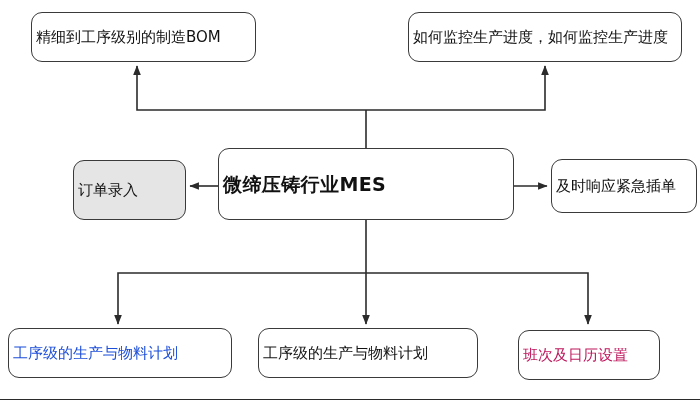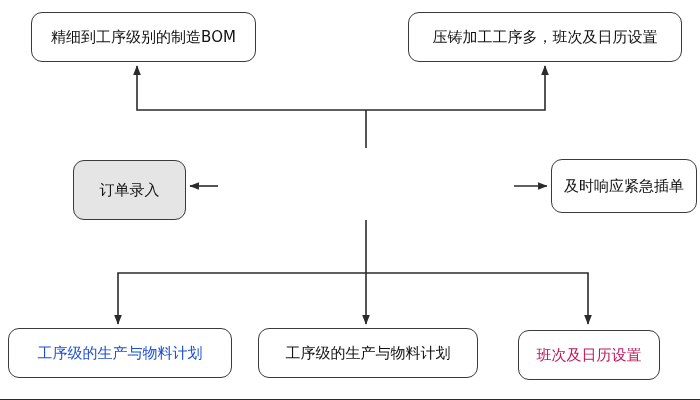--- a/index.html
+++ b/index.html
@@ -21,21 +21,20 @@
     top: 0;
     width: 700px;
     height: 400px;
     pointer-events: none;
   }
   .node {
     position: absolute;
     box-sizing: border-box;
     display: flex;
     align-items: center;
-    justify-content: center;
     background: #ffffff;
     border: 1.6px solid #3a3a3a;
     border-radius: 11px;
     color: #111111;
     text-align: center;
     line-height: 1.1;
     white-space: nowrap;
   }
   .node-label {
     display: block;
@@ -81,27 +80,30 @@
     <path d="M366,273 L118,273 L118,324" fill="none" stroke="#2b2b2b" stroke-width="1.6" marker-end="url(#arrowhead)"></path>
     <path d="M366,273 L366,324" fill="none" stroke="#2b2b2b" stroke-width="1.6" marker-end="url(#arrowhead)"></path>
     <path d="M366,273 L588,273 L588,324" fill="none" stroke="#2b2b2b" stroke-width="1.6" marker-end="url(#arrowhead)"></path>
   </svg>
 
   <div class="node regular" style="left: 31px; top: 12px; width: 225px; height: 50px; border-color: rgb(58, 58, 58); background: rgb(255, 255, 255); color: rgb(17, 17, 17);">
     <span class="node-label">精细到工序级别的制造BOM</span>
   </div>
 
   <div class="node regular" style="left: 408px; top: 12px; width: 274px; height: 50px; border-color: rgb(58, 58, 58); background: rgb(255, 255, 255); color: rgb(17, 17, 17);">
-    <span class="node-label">压铸加工工序多，班次及日历设置</span>
+    <span class="node-label">如何监控生产进度，如何监控生产进度</span>
   </div>
 
   <div class="node small" style="left: 73px; top: 160px; width: 113px; height: 60px; border-color: rgb(58, 58, 58); background: #e5e5e5; color: rgb(17, 17, 17);">
     <span class="node-label">订单录入</span>
   </div>
 
+  <div class="node center" style="left: 218px; top: 148px; width: 296px; height: 72px; border-color: rgb(58, 58, 58); background: rgb(255, 255, 255); color: rgb(17, 17, 17);">
+    <span class="node-label">微缔压铸行业MES</span>
+  </div>
 
   <div class="node regular" style="left: 551px; top: 159px; width: 146px; height: 54px; border-color: rgb(58, 58, 58); background: rgb(255, 255, 255); color: rgb(17, 17, 17);">
     <span class="node-label">及时响应紧急插单</span>
   </div>
 
   <div class="node regular" style="left: 8px; top: 328px; width: 224px; height: 50px; border-color: rgb(58, 58, 58); background: rgb(255, 255, 255); color: #1d4ed8;">
     <span class="node-label">工序级的生产与物料计划</span>
   </div>
 
   <div class="node regular" style="left: 258px; top: 328px; width: 220px; height: 50px; border-color: rgb(58, 58, 58); background: rgb(255, 255, 255); color: rgb(17, 17, 17);">

